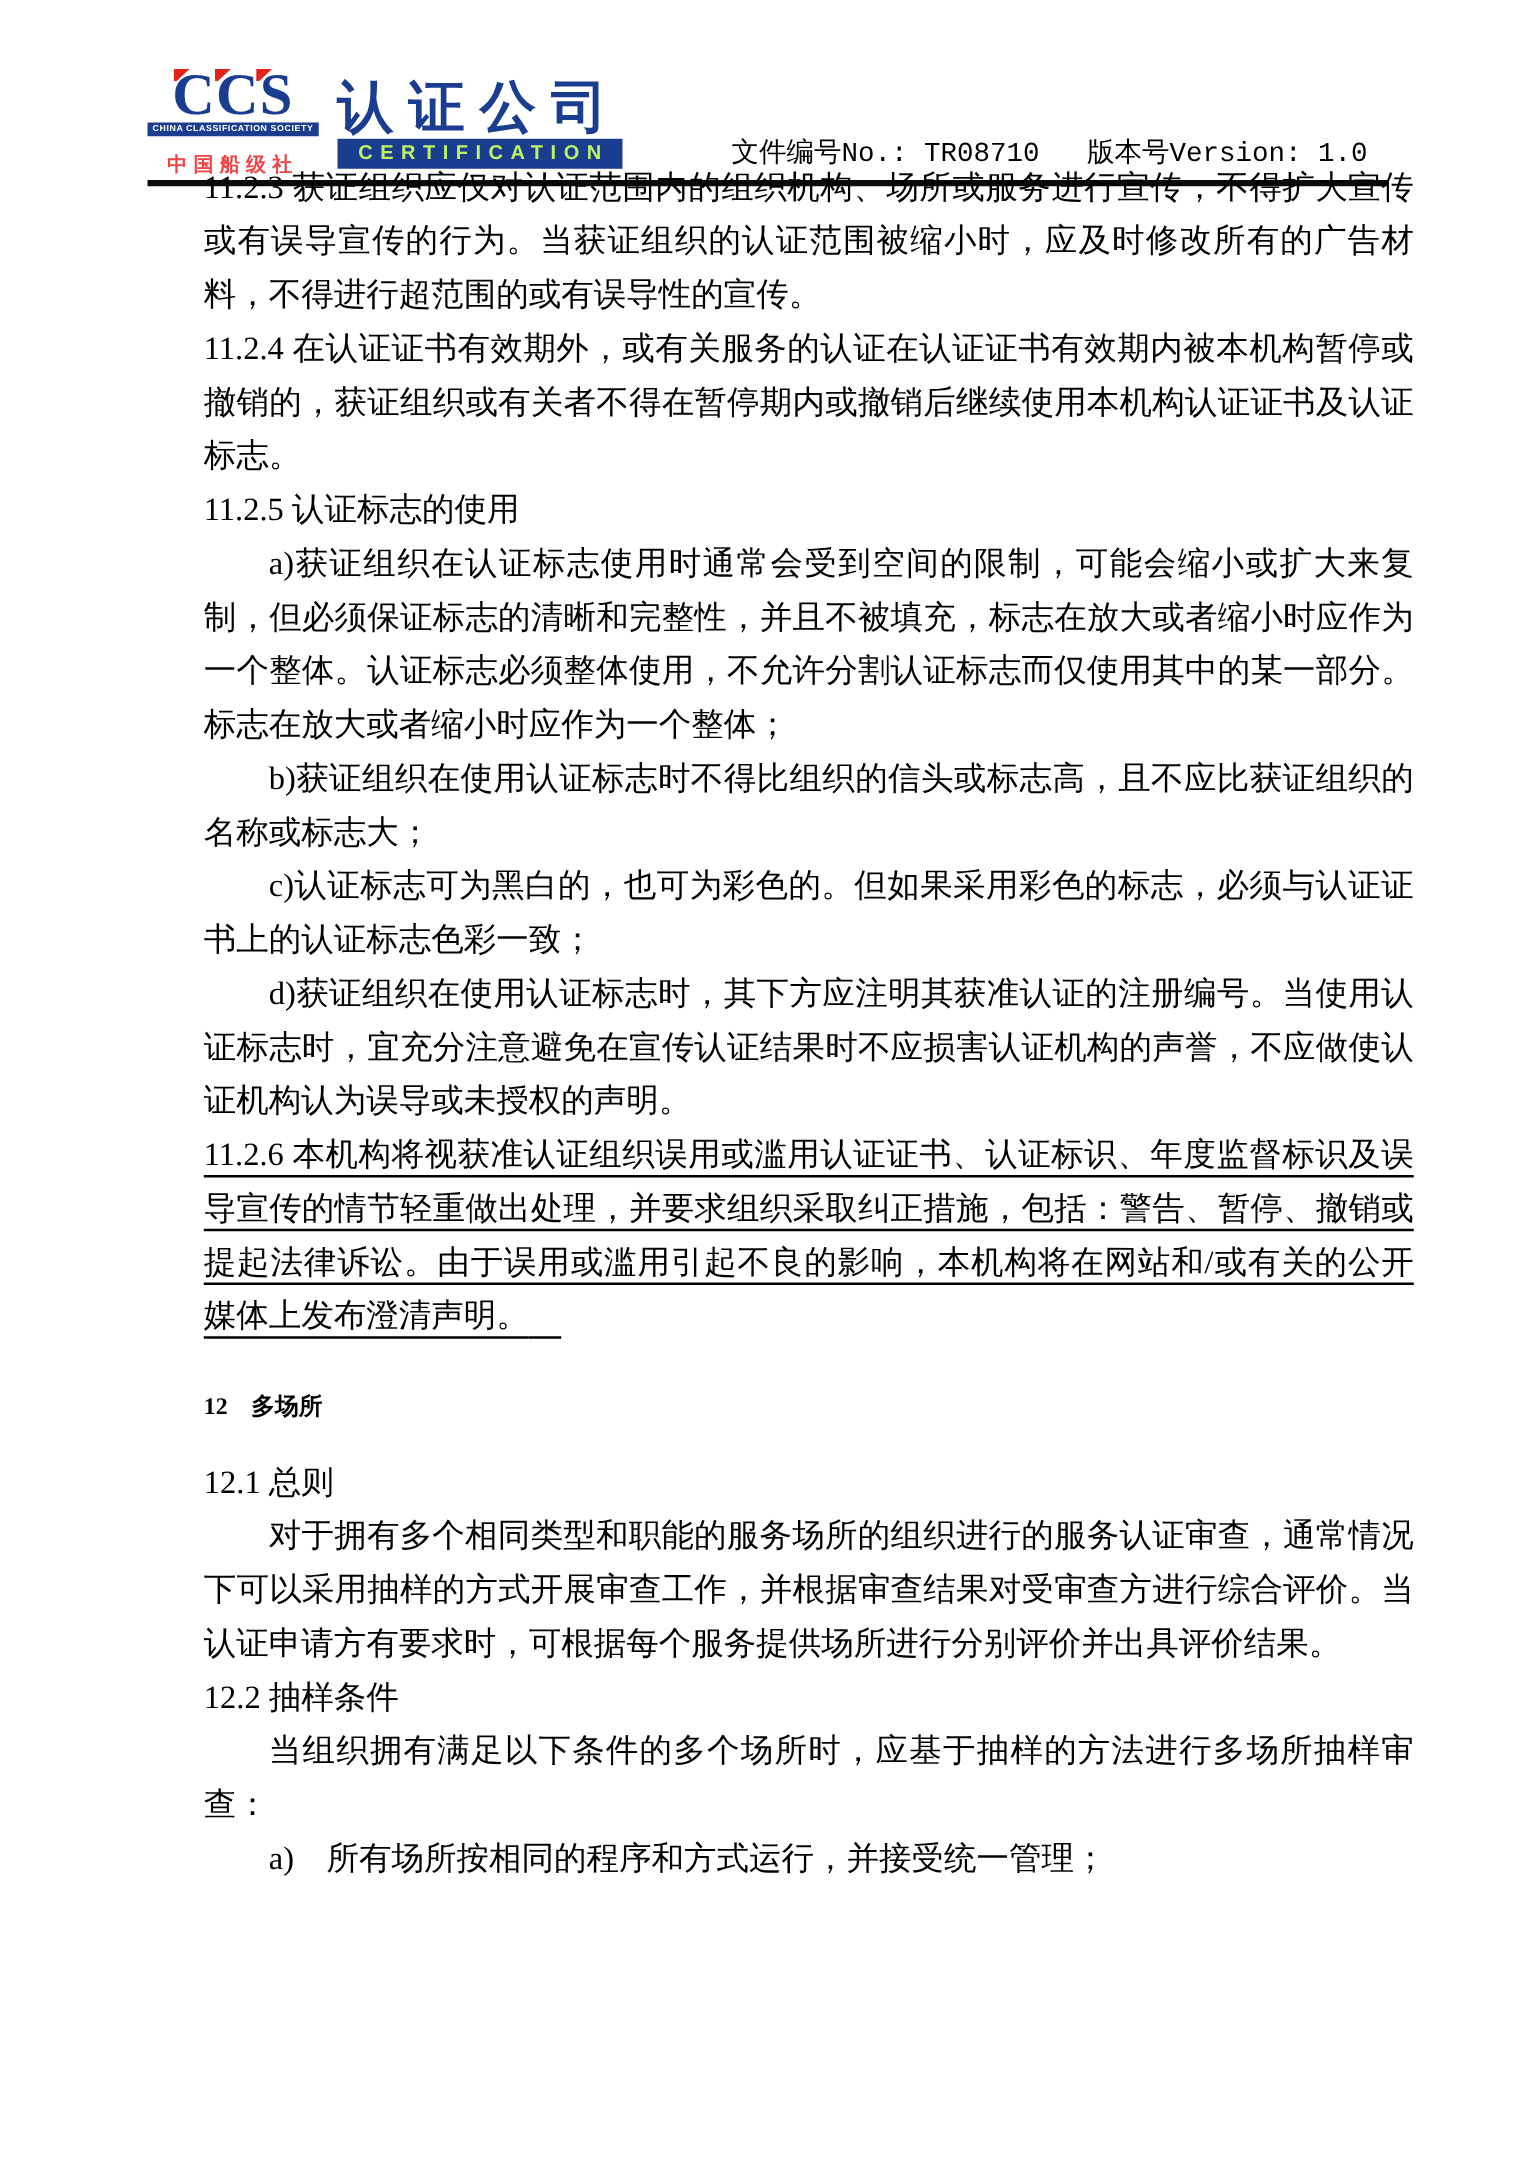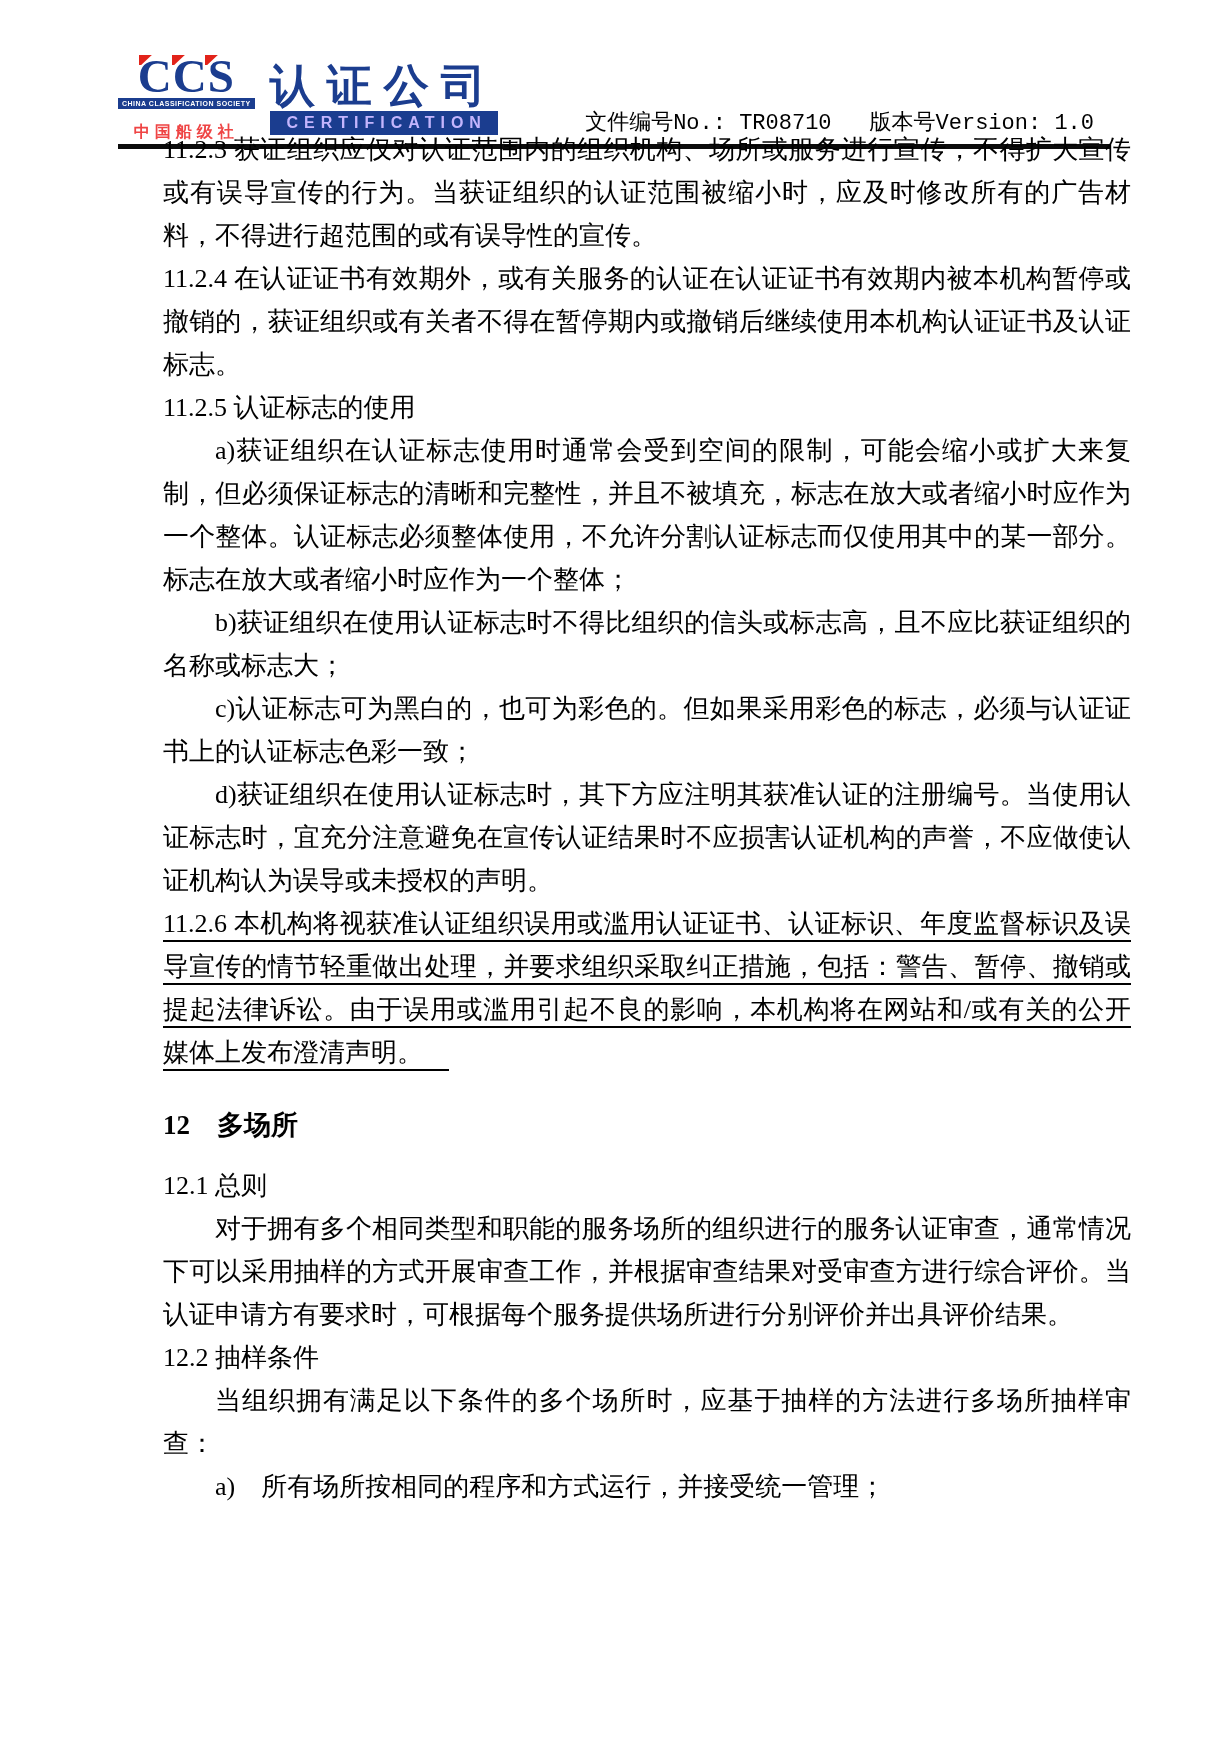--- a/index.html
+++ b/index.html
@@ -69,21 +69,21 @@
     color: #1b3d8f;
     font-family: "Liberation Sans", sans-serif;
     font-weight: bold;
     font-size: 45px;
     line-height: 44px;
     letter-spacing: 12px;
     white-space: nowrap;
   }
   .cert-bar {
     background: #1b3d8f;
-    color: #c4b5fd;
+    color: #bef264;
     font-family: "Liberation Sans", sans-serif;
     font-weight: bold;
     font-size: 16px;
     letter-spacing: 6px;
     text-align: center;
     padding: 3px 2px 3px 8px;
     margin-top: 3px;
     white-space: nowrap;
   }
   .doc-meta {
@@ -108,21 +108,21 @@
   }
   .para { margin: 0; }
   .indent { text-indent: 2em; }
   .underline {
     text-decoration: underline;
     text-underline-offset: 8px;
     text-decoration-thickness: 1.5px;
   }
   .underline::after { content: "\3000"; }
   .section-heading {
-    font-size: 27px;
+    font-size: 19px;
     font-weight: bold;
     line-height: 43px;
     margin: 30px 0 17px 0;
   }
 
   
   .footer {
     position: absolute;
     left: 131px;
     top: 1612px;

